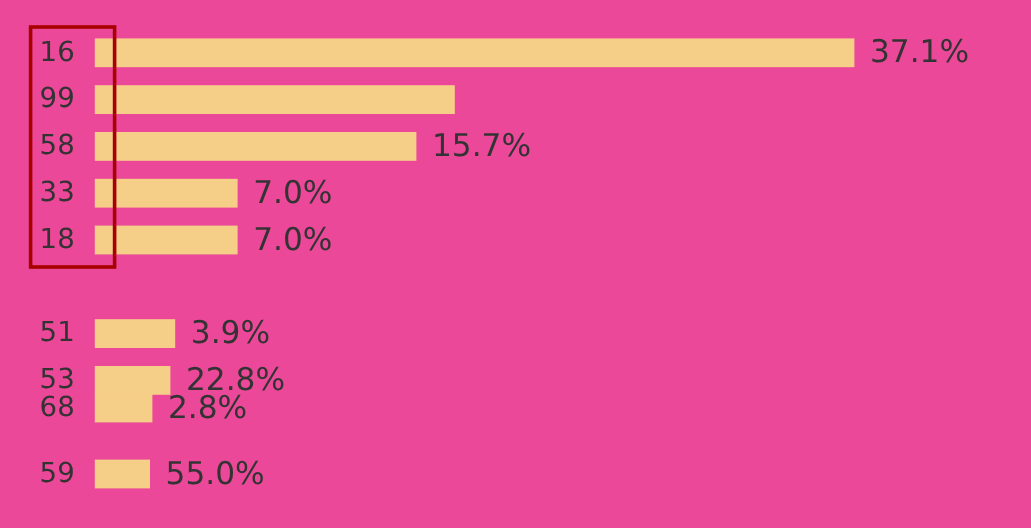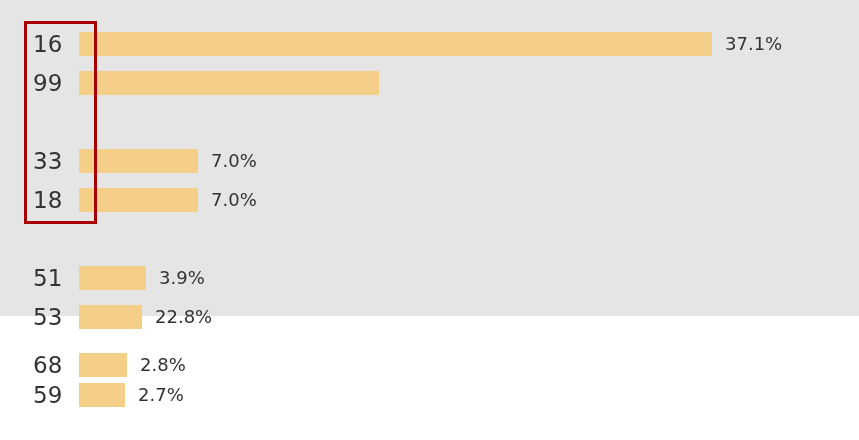--- a/index.html
+++ b/index.html
@@ -10,22 +10,22 @@
     width: 859px;
     height: 440px;
     background: #ffffff;
     font-family: "DejaVu Sans", "Liberation Sans", sans-serif;
     overflow: hidden;
   }
 
   #chart-root {
     position: relative;
     width: 859px;
-    height: 316px;
-    background: #e5e5e5;
+    height: 440px;
+    background: #ec4899;
   }
 
   .rows {
     position: absolute;
     left: 0;
     top: 0;
     width: 859px;
     height: 440px;
   }
 
@@ -61,21 +61,21 @@
   .bar-fill {
     height: 24px;
     background: #f5ce87;
     border-radius: 0;
   }
 
   .val-label {
     position: absolute;
     top: 50%;
     transform: translateY(-50%);
-    font-size: 18px;
+    font-size: 26px;
     line-height: 1;
     color: #333333;
     white-space: nowrap;
   }
 
   #highlight-box {
     position: absolute;
     left: 24px;
     top: 21px;
     width: 73px;
@@ -98,20 +98,27 @@
           <div class="bar-fill" style="width: 633px; background: rgb(245, 206, 135);"></div>
         </div>
         <div class="val-label" style="left: 725px;">37.1%</div>
       </div>
       <div class="bar-row" style="top: 63px;">
         <div class="cat-label">99</div>
         <div class="bar-track" style="width: 300px;">
           <div class="bar-fill" style="width: 300px; background: rgb(245, 206, 135);"></div>
         </div>
       </div>
+      <div class="bar-row" style="top: 102px;">
+        <div class="cat-label">58</div>
+        <div class="bar-track" style="width: 268px;">
+          <div class="bar-fill" style="width: 268px; background: rgb(245, 206, 135);"></div>
+        </div>
+        <div class="val-label" style="left: 360px;">15.7%</div>
+      </div>
       <div class="bar-row" style="top: 141px;">
         <div class="cat-label">33</div>
         <div class="bar-track" style="width: 119px;">
           <div class="bar-fill" style="width: 119px; background: rgb(245, 206, 135);"></div>
         </div>
         <div class="val-label" style="left: 211px;">7.0%</div>
       </div>
       <div class="bar-row" style="top: 180px; text-decoration: underline;">
         <div class="cat-label">18</div>
         <div class="bar-track" style="width: 119px;">
@@ -126,31 +133,31 @@
         </div>
         <div class="val-label" style="left: 159px;">3.9%</div>
       </div>
       <div class="bar-row" style="top: 297px;">
         <div class="cat-label">53</div>
         <div class="bar-track" style="width: 63px;">
           <div class="bar-fill" style="width: 63px; background: rgb(245, 206, 135);"></div>
         </div>
         <div class="val-label" style="left: 155px;">22.8%</div>
       </div>
-      <div class="bar-row" style="top: 345px;">
+      <div class="bar-row" style="top: 320px;">
         <div class="cat-label">68</div>
         <div class="bar-track" style="width: 48px;">
           <div class="bar-fill" style="width: 48px; background: rgb(245, 206, 135);"></div>
         </div>
         <div class="val-label" style="left: 140px;">2.8%</div>
       </div>
       <div class="bar-row" style="top: 375px;">
         <div class="cat-label">59</div>
         <div class="bar-track" style="width: 46px;">
           <div class="bar-fill" style="width: 46px; background: rgb(245, 206, 135);"></div>
         </div>
-        <div class="val-label" style="left: 138px;">2.7%</div>
+        <div class="val-label" style="left: 138px;">55.0%</div>
       </div>
     </div>
 
   <div id="highlight-box" style="border-color: rgb(168, 0, 0); border-width: 3px;"></div>
 
 </div>
 
 </body></html>

